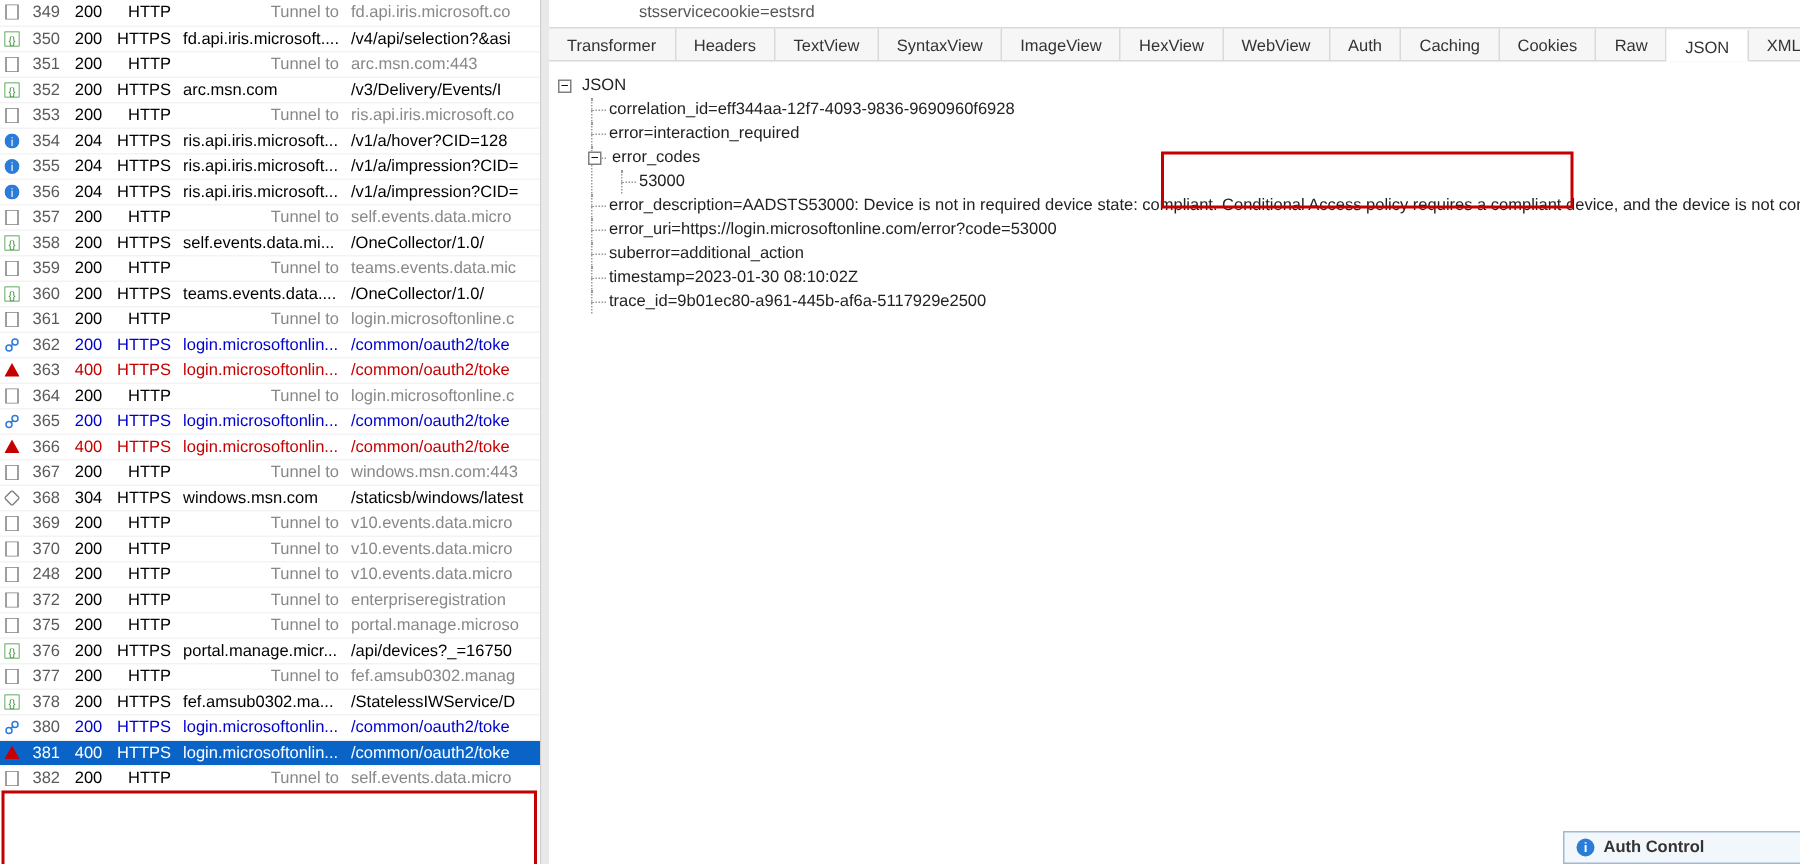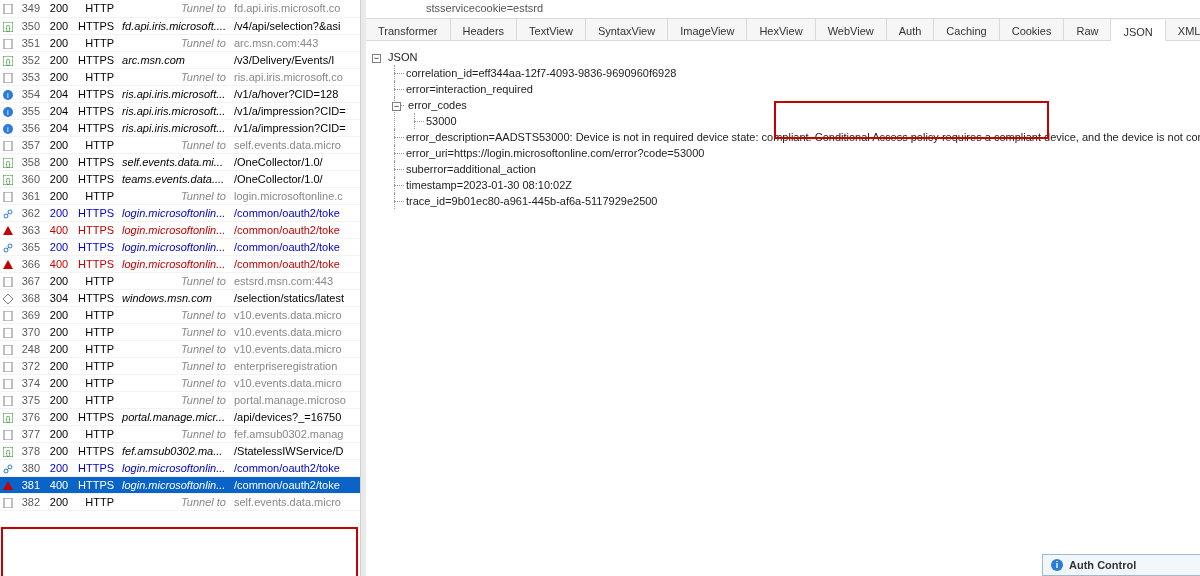--- a/index.html
+++ b/index.html
@@ -6,21 +6,21 @@
   html, body { width: 1200px; height: 576px; font-family: Tahoma, Arial, sans-serif; font-size: 11px; color: #000; background: #fff; overflow: hidden; }
   .app { display: flex; width: 100%; height: 100%; }
   .left-pane { width: 361px; flex-shrink: 0; border-right: 1px solid #d0d0d0; overflow: hidden; background: #fff; }
   .sessions { width: 100%; border-collapse: collapse; }
   .sessions tr { height: 17px; }
   .sessions td { padding: 0 4px; white-space: nowrap; overflow: hidden; text-overflow: ellipsis; border-bottom: 1px solid #f3f3f3; vertical-align: middle; }
   .sessions td.icon { width: 14px; padding: 0 0 0 2px; text-align: center; }
   .sessions td.idx { width: 30px; text-align: right; color: #5a5a5a;}
   .sessions td.result { width: 30px; text-align: center; }
   .sessions td.proto { width: 44px; text-align: right; }
-  .sessions td.host { width: 108px; text-align: left; font-style: italic; }
+  .sessions td.host { width: 108px; text-align: left; }
   .sessions td.url { text-align: left; }
   .row-blue td { color: #0000cc; }
   .row-red td { color: #c40000; }
   .row-selected { background: #0a64c8; }
   .row-selected td { color: #fff !important; }
   .ic { display:inline-block; width:10px; height:10px; vertical-align:middle; }
   .right-pane { flex: 1; display: flex; flex-direction: column; background: #fff; position: relative; }
   .headers-preview { height: 18px; padding: 2px 60px; color: #555; font-size: 11px; overflow: hidden; white-space: nowrap; }
   .tabstrip { display: flex; border-top: 1px solid #d9d9d9; border-bottom: 1px solid #d9d9d9; background: #f6f6f6; height: 23px; align-items: stretch; }
   .tab { padding: 3px 12px 0 12px; border-right: 1px solid #d9d9d9; color: #333; cursor: default; white-space: nowrap; display:flex; align-items:center; }
@@ -148,20 +148,30 @@
                 <text x="5" y="8" font-size="7" text-anchor="middle" fill="#2e8b2e">{}</text>
               </svg></td>
             <td class="idx">358</td>
             <td class="result">200</td>
             <td class="proto">HTTPS</td>
             <td class="host" style="">self.events.data.mi...</td>
             <td class="url" style="">/OneCollector/1.0/</td>
           </tr>
           <tr class="">
             <td class="icon"><svg class="ic" viewBox="0 0 10 10">
+                <rect x="1" y="0" width="8" height="10" fill="none" stroke="#808080"></rect>
+              </svg></td>
+            <td class="idx">359</td>
+            <td class="result">200</td>
+            <td class="proto">HTTP</td>
+            <td class="host" style="text-align:right;color:#888">Tunnel to</td>
+            <td class="url" style="color:#888">teams.events.data.mic</td>
+          </tr>
+          <tr class="">
+            <td class="icon"><svg class="ic" viewBox="0 0 10 10">
                 <rect x="0" y="0" width="10" height="10" fill="none" stroke="#2e8b2e"></rect>
                 <text x="5" y="8" font-size="7" text-anchor="middle" fill="#2e8b2e">{}</text>
               </svg></td>
             <td class="idx">360</td>
             <td class="result">200</td>
             <td class="proto">HTTPS</td>
             <td class="host" style="">teams.events.data....</td>
             <td class="url" style="">/OneCollector/1.0/</td>
           </tr>
           <tr class="">
@@ -189,20 +199,30 @@
           <tr class="row-red">
             <td class="icon"><svg class="ic" viewBox="0 0 10 10">
                 <polygon points="5,0 10,9 0,9" fill="#c40000"></polygon>
               </svg></td>
             <td class="idx">363</td>
             <td class="result">400</td>
             <td class="proto">HTTPS</td>
             <td class="host" style="">login.microsoftonlin...</td>
             <td class="url" style="">/common/oauth2/toke</td>
           </tr>
+          <tr class="">
+            <td class="icon"><svg class="ic" viewBox="0 0 10 10">
+                <rect x="1" y="0" width="8" height="10" fill="none" stroke="#808080"></rect>
+              </svg></td>
+            <td class="idx">364</td>
+            <td class="result">200</td>
+            <td class="proto">HTTP</td>
+            <td class="host" style="text-align:right;color:#888">Tunnel to</td>
+            <td class="url" style="color:#888">login.microsoftonline.c</td>
+          </tr>
           <tr class="row-blue">
             <td class="icon"><svg class="ic" viewBox="0 0 10 10">
                 <circle cx="3" cy="7" r="2" fill="none" stroke="#2b7bd9"></circle>
                 <circle cx="7" cy="3" r="2" fill="none" stroke="#2b7bd9"></circle>
                 <line x1="4" y1="6" x2="6" y2="4" stroke="#2b7bd9"></line>
               </svg></td>
             <td class="idx">365</td>
             <td class="result">200</td>
             <td class="proto">HTTPS</td>
             <td class="host" style="">login.microsoftonlin...</td>
@@ -219,31 +239,31 @@
             <td class="url" style="">/common/oauth2/toke</td>
           </tr>
           <tr class="">
             <td class="icon"><svg class="ic" viewBox="0 0 10 10">
                 <rect x="1" y="0" width="8" height="10" fill="none" stroke="#808080"></rect>
               </svg></td>
             <td class="idx">367</td>
             <td class="result">200</td>
             <td class="proto">HTTP</td>
             <td class="host" style="text-align:right;color:#888">Tunnel to</td>
-            <td class="url" style="color:#888">estsrd.msn.com:443</td>
+            <td class="url" style="color:#888">windows.msn.com:443</td>
           </tr>
           <tr class="">
             <td class="icon"><svg class="ic" viewBox="0 0 10 10">
                 <polygon points="5,0 10,5 5,10 0,5" fill="none" stroke="#808080"></polygon>
               </svg></td>
             <td class="idx">368</td>
             <td class="result">304</td>
             <td class="proto">HTTPS</td>
             <td class="host" style="">windows.msn.com</td>
-            <td class="url" style="">/selection/statics/latest</td>
+            <td class="url" style="">/staticsb/windows/latest</td>
           </tr>
           <tr class="">
             <td class="icon"><svg class="ic" viewBox="0 0 10 10">
                 <rect x="1" y="0" width="8" height="10" fill="none" stroke="#808080"></rect>
               </svg></td>
             <td class="idx">369</td>
             <td class="result">200</td>
             <td class="proto">HTTP</td>
             <td class="host" style="text-align:right;color:#888">Tunnel to</td>
             <td class="url" style="color:#888">v10.events.data.micro</td>
@@ -270,30 +290,20 @@
           </tr>
           <tr class="">
             <td class="icon"><svg class="ic" viewBox="0 0 10 10">
                 <rect x="1" y="0" width="8" height="10" fill="none" stroke="#808080"></rect>
               </svg></td>
             <td class="idx">372</td>
             <td class="result">200</td>
             <td class="proto">HTTP</td>
             <td class="host" style="text-align:right;color:#888">Tunnel to</td>
             <td class="url" style="color:#888">enterpriseregistration</td>
-          </tr>
-          <tr class="">
-            <td class="icon"><svg class="ic" viewBox="0 0 10 10">
-                <rect x="1" y="0" width="8" height="10" fill="none" stroke="#808080"></rect>
-              </svg></td>
-            <td class="idx">374</td>
-            <td class="result">200</td>
-            <td class="proto">HTTP</td>
-            <td class="host" style="text-align:right;color:#888">Tunnel to</td>
-            <td class="url" style="color:#888">v10.events.data.micro</td>
           </tr>
           <tr class="">
             <td class="icon"><svg class="ic" viewBox="0 0 10 10">
                 <rect x="1" y="0" width="8" height="10" fill="none" stroke="#808080"></rect>
               </svg></td>
             <td class="idx">375</td>
             <td class="result">200</td>
             <td class="proto">HTTP</td>
             <td class="host" style="text-align:right;color:#888">Tunnel to</td>
             <td class="url" style="color:#888">portal.manage.microso</td>

